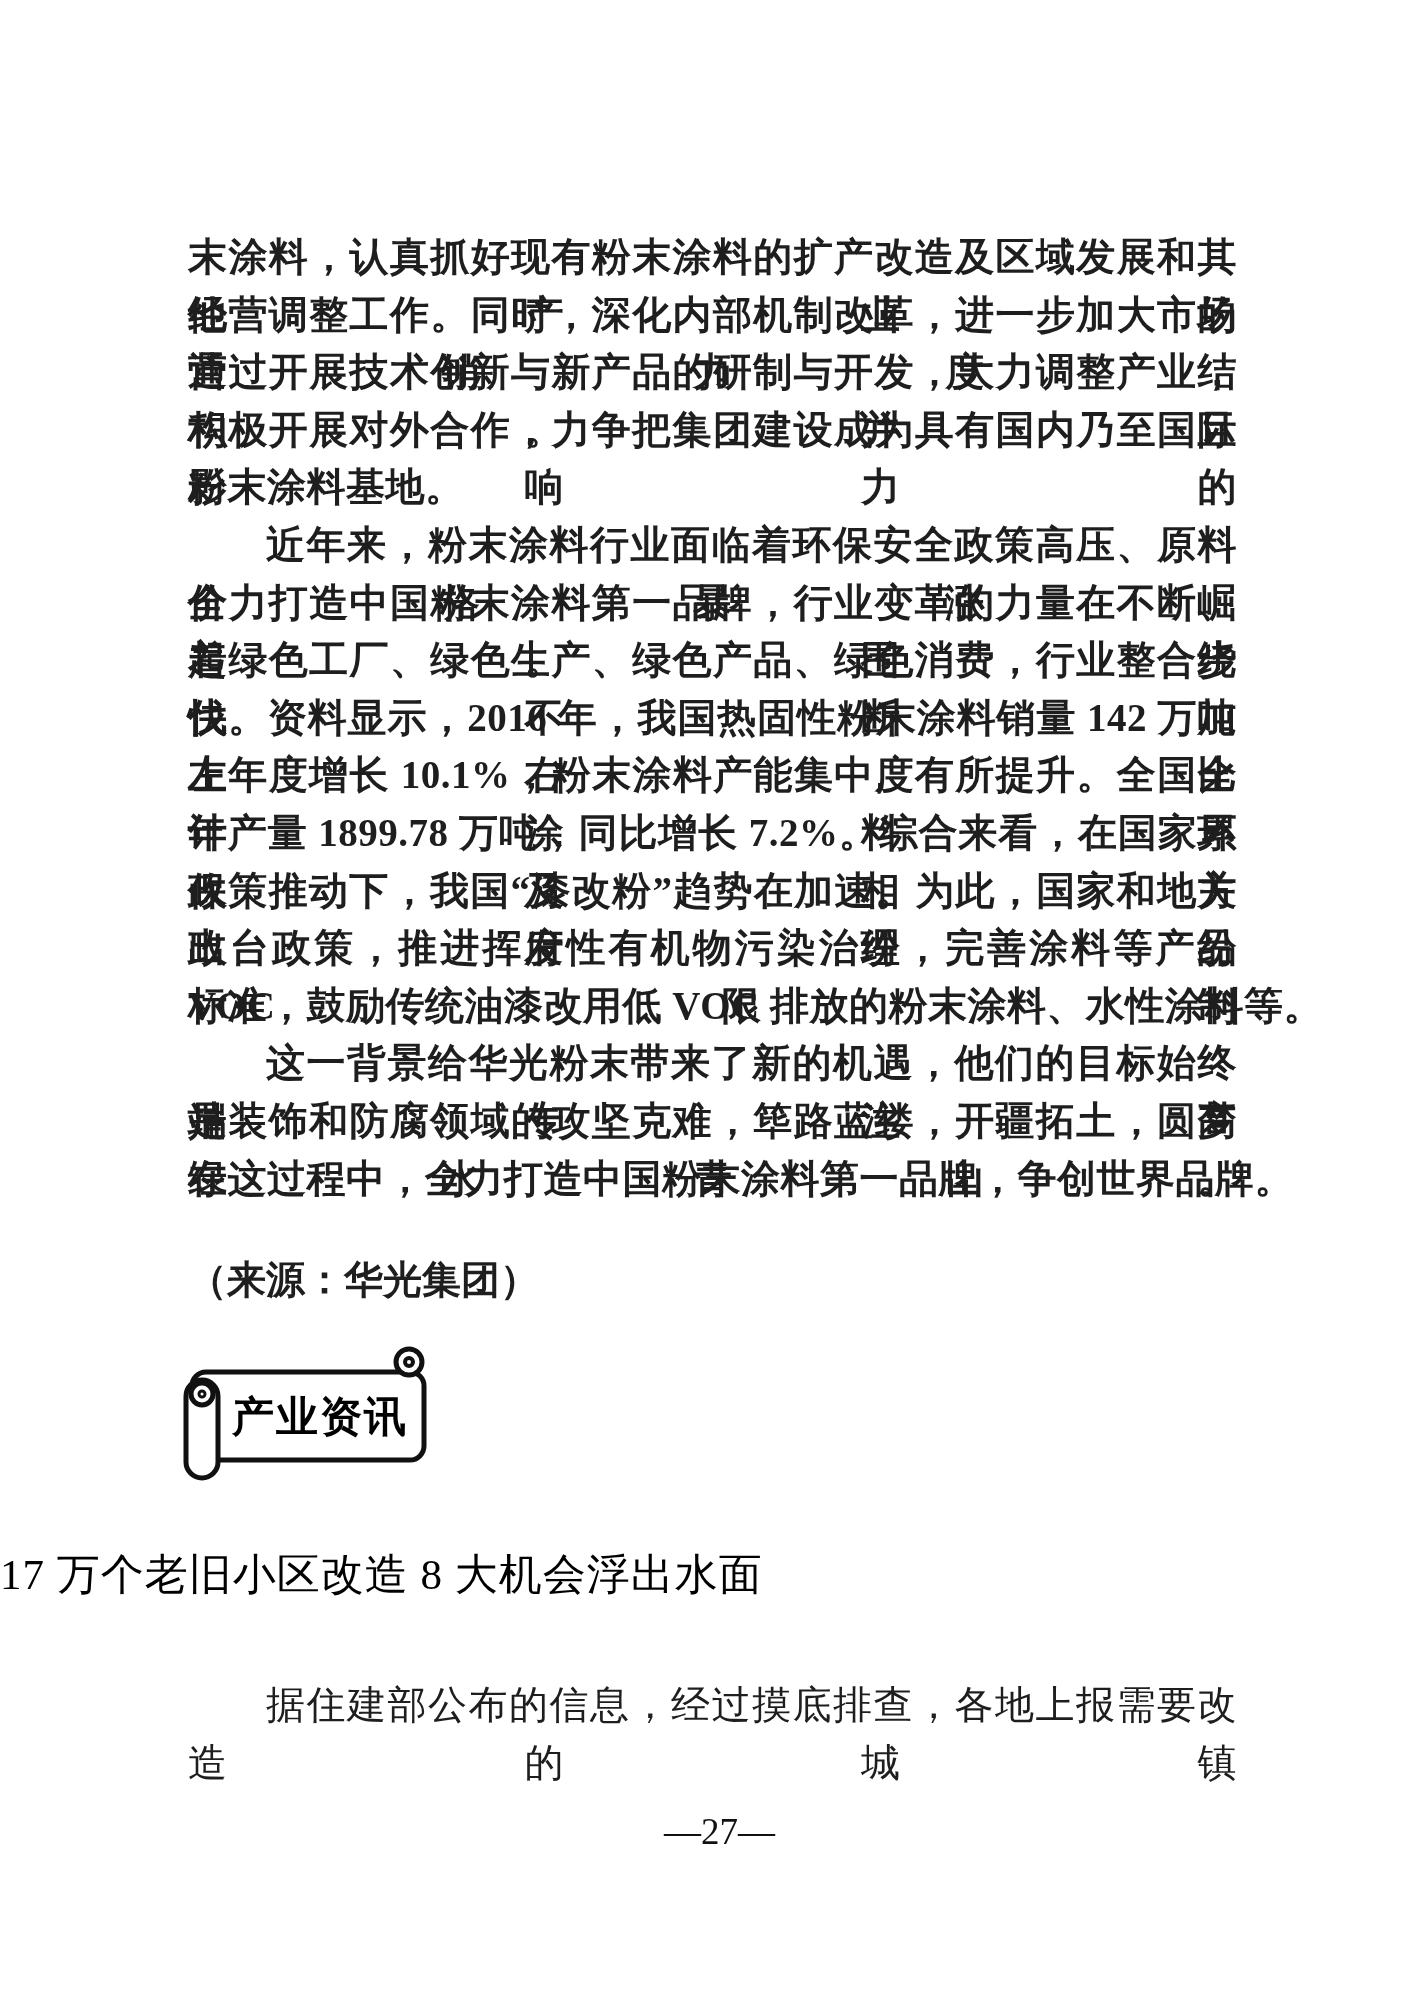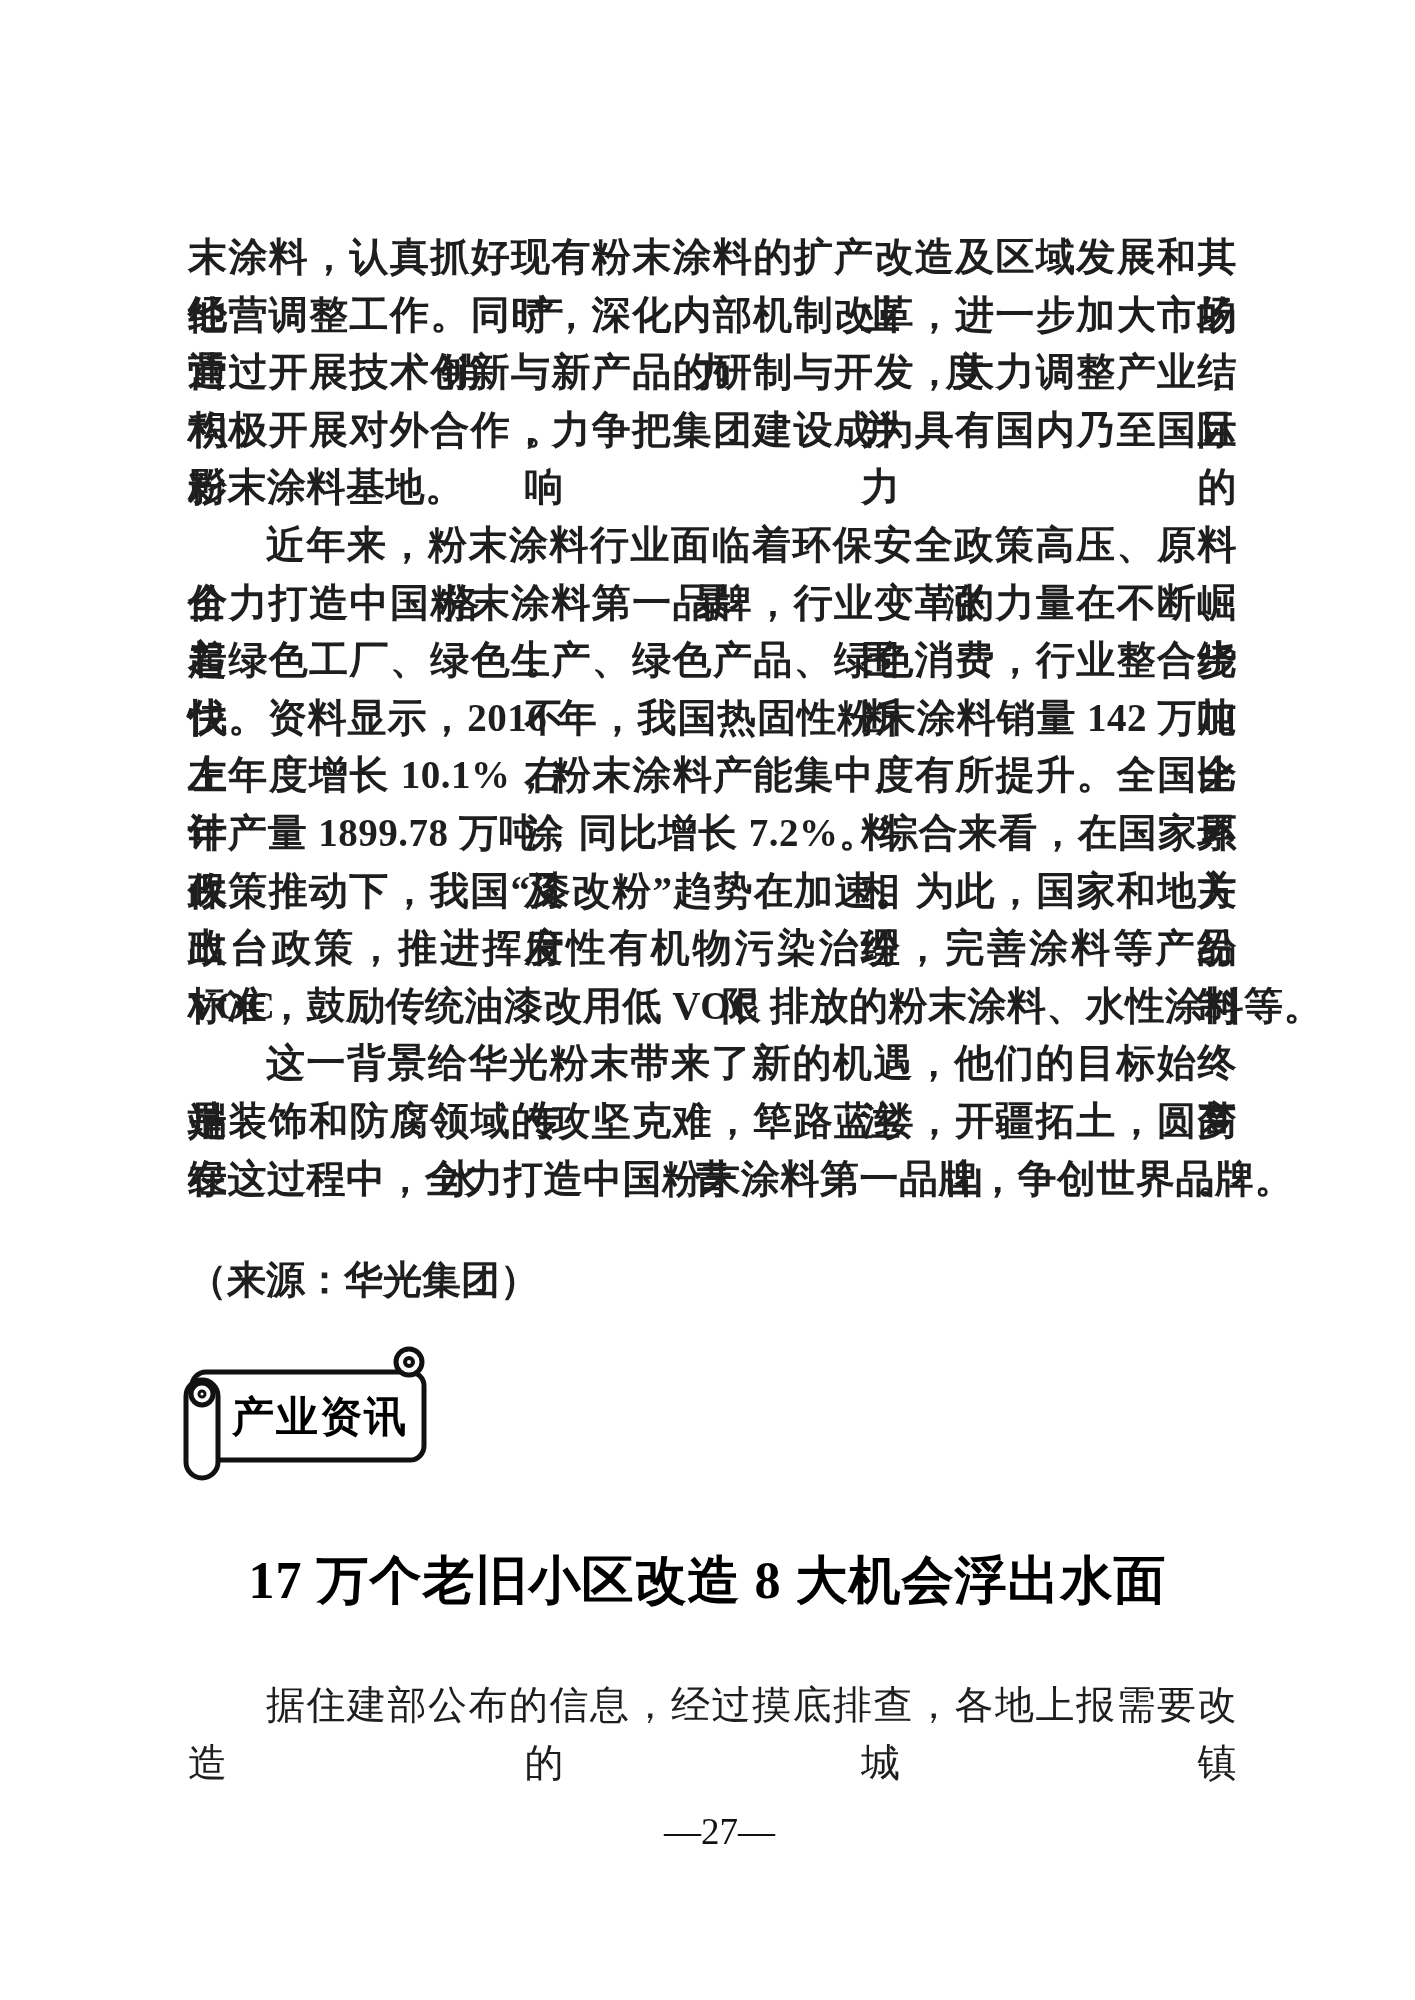--- a/index.html
+++ b/index.html
@@ -49,23 +49,23 @@
     left:36px;top:40px;
     width:204px;height:70px;
     display:flex;align-items:center;justify-content:center;
     font-size:42px;font-weight:bold;color:#000;
     letter-spacing:2px;
   }
   .article-title{
     position:absolute;
     left:0;top:1546px;
     width:100%;
-    text-align:center;
-    font-size:52px;
-    font-weight:bold;
+    text-align:left;
+    font-size:43px;
+    font-weight:normal;
     color:#000;
     letter-spacing:1px;
   }
   .para-next{
     position:absolute;
     left:188px;top:1676px;
     width:1049px;
   }
   .page-number{
     position:absolute;

